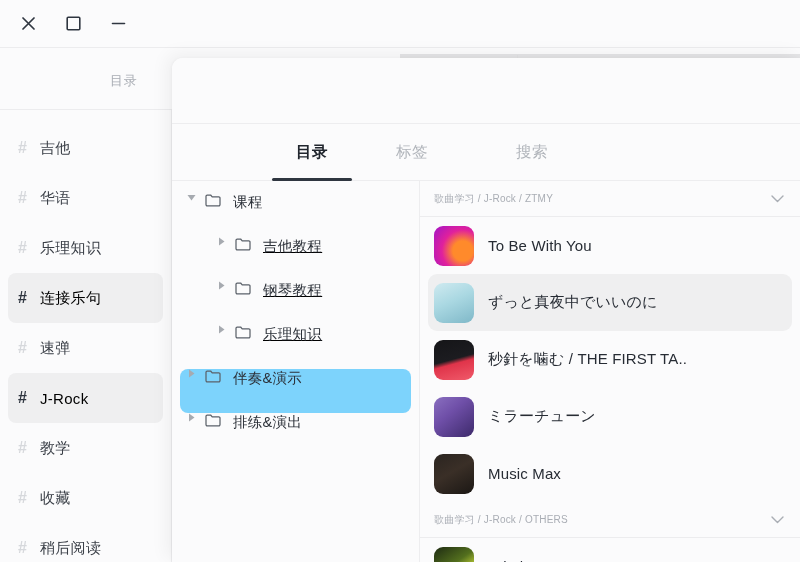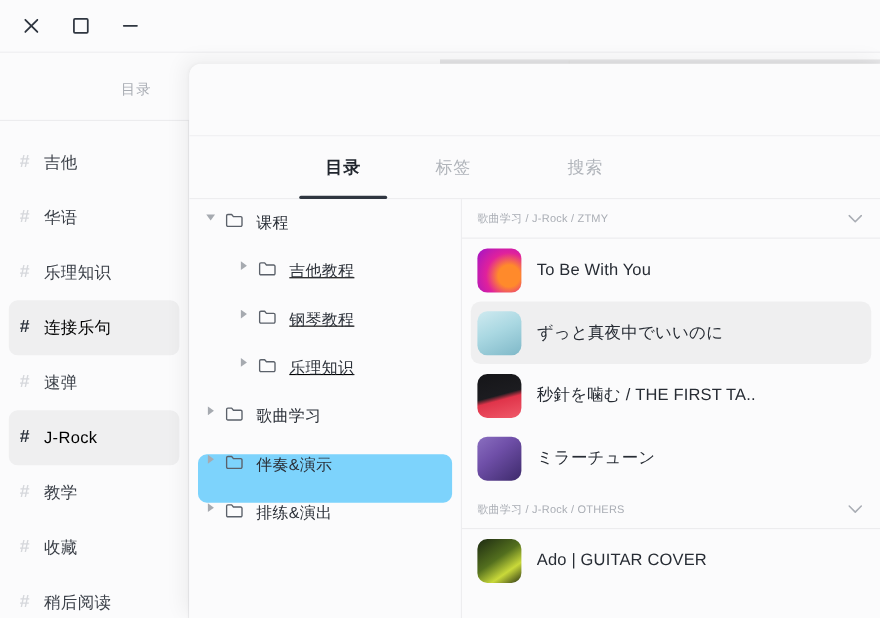--- a/index.html
+++ b/index.html
@@ -357,33 +357,20 @@
                 <path d="M2 0.5 L7.5 4.5 L2 8.5 Z" fill="#a6aab0"></path>
               </svg>
             </span>
             <span class="folder-ico">
               <svg width="16" height="14" viewBox="0 0 16 14">
                 <path d="M1 3.2 A1.2 1.2 0 0 1 2.2 2 H5.6 L7.2 3.9 H13.8 A1.2 1.2 0 0 1 15 5.1 V11.6 A1.2 1.2 0 0 1 13.8 12.8 H2.2 A1.2 1.2 0 0 1 1 11.6 Z" fill="none" stroke="#5b616a" stroke-width="1.25" stroke-linejoin="round"></path>
               </svg>
             </span>
             <span class="tree-label">乐理知识</span>
           </div>
-          <div class="tree-row">
-            <span class="tri">
-              <svg width="9" height="9" viewBox="0 0 9 9">
-                <path d="M2 0.5 L7.5 4.5 L2 8.5 Z" fill="#a6aab0"></path>
-              </svg>
-            </span>
-            <span class="folder-ico">
-              <svg width="16" height="14" viewBox="0 0 16 14">
-                <path d="M1 3.2 A1.2 1.2 0 0 1 2.2 2 H5.6 L7.2 3.9 H13.8 A1.2 1.2 0 0 1 15 5.1 V11.6 A1.2 1.2 0 0 1 13.8 12.8 H2.2 A1.2 1.2 0 0 1 1 11.6 Z" fill="none" stroke="#5b616a" stroke-width="1.25" stroke-linejoin="round"></path>
-              </svg>
-            </span>
-            <span class="tree-label">歌曲学习</span>
-          </div>
           <div class="tree-row active">
             <span class="tri">
               <svg width="9" height="9" viewBox="0 0 9 9">
                 <path d="M2 0.5 L7.5 4.5 L2 8.5 Z" fill="#a6aab0"></path>
               </svg>
             </span>
             <span class="folder-ico">
               <svg width="16" height="14" viewBox="0 0 16 14">
                 <path d="M1 3.2 A1.2 1.2 0 0 1 2.2 2 H5.6 L7.2 3.9 H13.8 A1.2 1.2 0 0 1 15 5.1 V11.6 A1.2 1.2 0 0 1 13.8 12.8 H2.2 A1.2 1.2 0 0 1 1 11.6 Z" fill="none" stroke="#5b616a" stroke-width="1.25" stroke-linejoin="round"></path>
               </svg>
@@ -422,20 +409,24 @@
             <div class="song-title">ずっと真夜中でいいのに</div>
           </div>
           <div class="song-row">
             <div class="thumb" style="background: linear-gradient(165deg, rgb(21, 21, 24) 0%, rgb(28, 28, 32) 48%, rgb(224, 52, 74) 58%, rgb(240, 90, 106) 100%);"></div>
             <div class="song-title">秒針を噛む / THE FIRST TA..</div>
           </div>
           <div class="song-row">
             <div class="thumb" style="background: linear-gradient(140deg, rgb(138, 111, 192) 0%, rgb(111, 79, 168) 40%, rgb(61, 42, 107) 100%);"></div>
             <div class="song-title">ミラーチューン</div>
           </div>
+          <div class="song-row">
+            <div class="thumb" style="background: linear-gradient(150deg, rgb(42, 36, 32) 0%, rgb(58, 47, 39) 45%, rgb(27, 23, 20) 100%);"></div>
+            <div class="song-title">Music Max</div>
+          </div>
           <div class="crumb-row">
             <div class="crumb-text">歌曲学习 / J-Rock / OTHERS</div>
             <span class="chev">
               <svg width="13" height="8" viewBox="0 0 13 8">
                 <path d="M1 1 L6.5 6.6 L12 1" fill="none" stroke="#a9adb4" stroke-width="1.4" stroke-linecap="round" stroke-linejoin="round"></path>
               </svg>
             </span>
           </div>
           <div class="song-row">
             <div class="thumb" style="background: linear-gradient(145deg, rgb(29, 42, 18) 0%, rgb(83, 111, 30) 45%, rgb(201, 217, 58) 72%, rgb(42, 52, 20) 100%);"></div>

